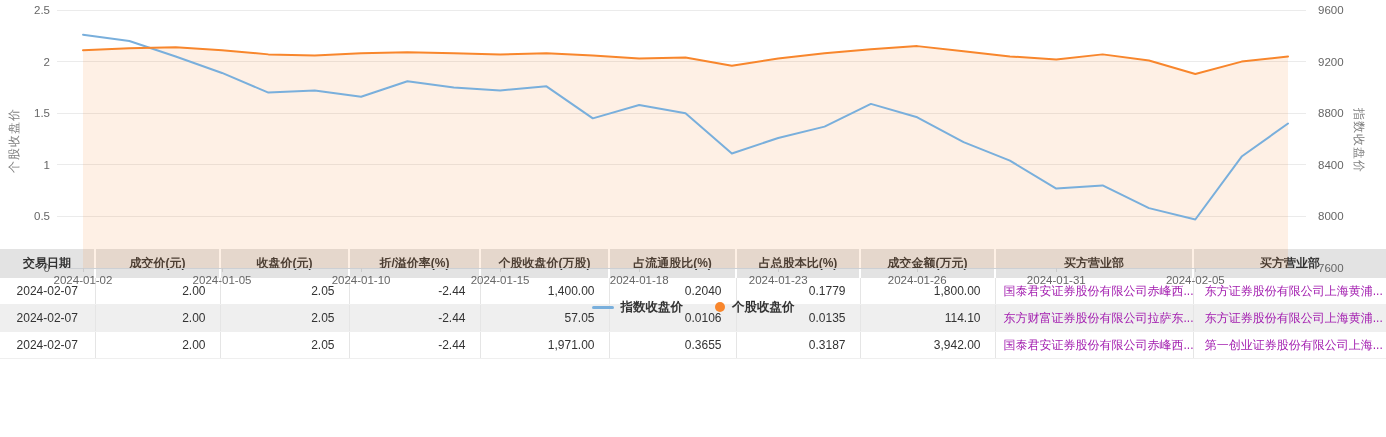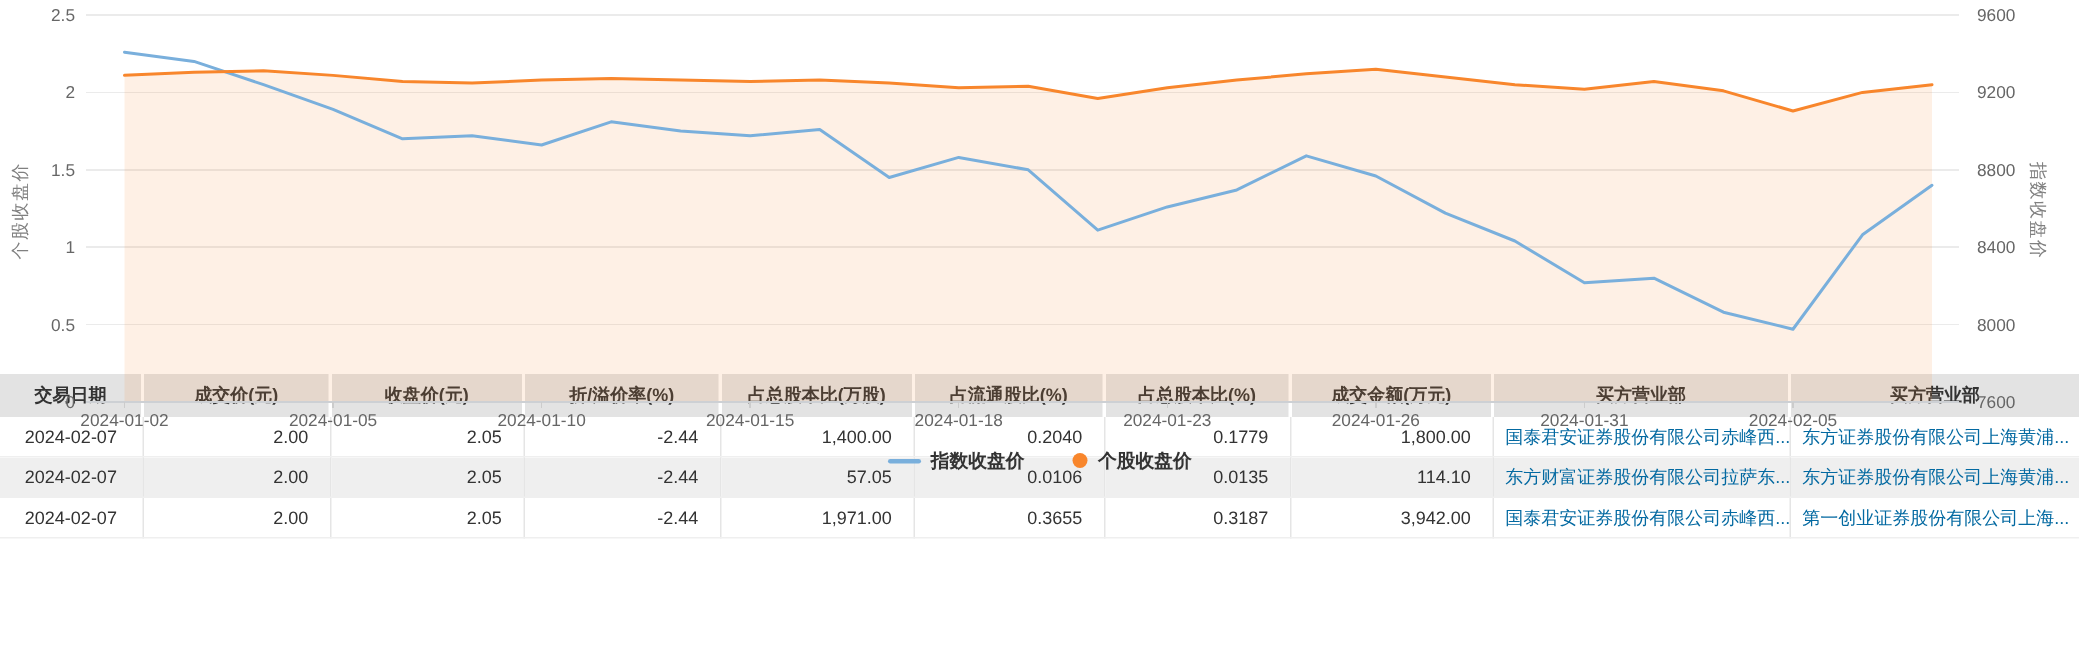--- a/index.html
+++ b/index.html
@@ -37,21 +37,21 @@
   }
   .tbl thead th:last-child{border-right:none;}
   .tbl tbody td{
     height:26px;border-right:1px solid #e5e5e5;border-bottom:1px solid #efefef;
     padding:0;overflow:hidden;white-space:nowrap;background:transparent;
   }
   .tbl tbody td:last-child{border-right:none;}
   .tbl tbody tr.alt{background:#efefef;}
   .c-center{text-align:center;margin-top:13px;}
   .c-right{text-align:right;padding-right:14px !important;margin-left:33px;}
-  .c-left{text-align:left;padding-left:8px !important;color:#0369a1;margin-top:40px;}
+  .c-left{text-align:center;padding-left:8px !important;color:#a21caf;margin-top:40px;}
 </style>
 </head>
 <body>
 
 <div class="chart-wrap">
   <svg id="chart-svg" width="1386" height="296">
       <line x1="57" y1="10" x2="1306" y2="10" stroke="#ebebeb" stroke-width="1" shape-rendering="crispEdges"></line>
       <text x="50" y="14" text-anchor="end" font-size="11.5" fill="#666">2.5</text>
       <text x="1318" y="14" text-anchor="start" font-size="11.5" fill="#666">9600</text>
       <line x1="57" y1="61.6" x2="1306" y2="61.6" stroke="#ebebeb" stroke-width="1" shape-rendering="crispEdges"></line>
@@ -118,21 +118,21 @@
       <col style="width: 135px;">
       <col style="width: 198px;">
       <col style="width: 193px;">
     </colgroup>
   <thead>
       <tr id="tbl-head">
         <th>交易日期</th>
         <th>成交价(元)</th>
         <th>收盘价(元)</th>
         <th>折/溢价率(%)</th>
-        <th>占总股本比(万股)</th>
+        <th>个股收盘价(万股)</th>
         <th>占流通股比(%)</th>
         <th>占总股本比(%)</th>
         <th>成交金额(万元)</th>
         <th>买方营业部</th>
         <th>买方营业部</th>
       </tr>
     </thead>
   <tbody id="tbl-body">
       <tr>
         <td class="c-center">2024-02-07</td>

